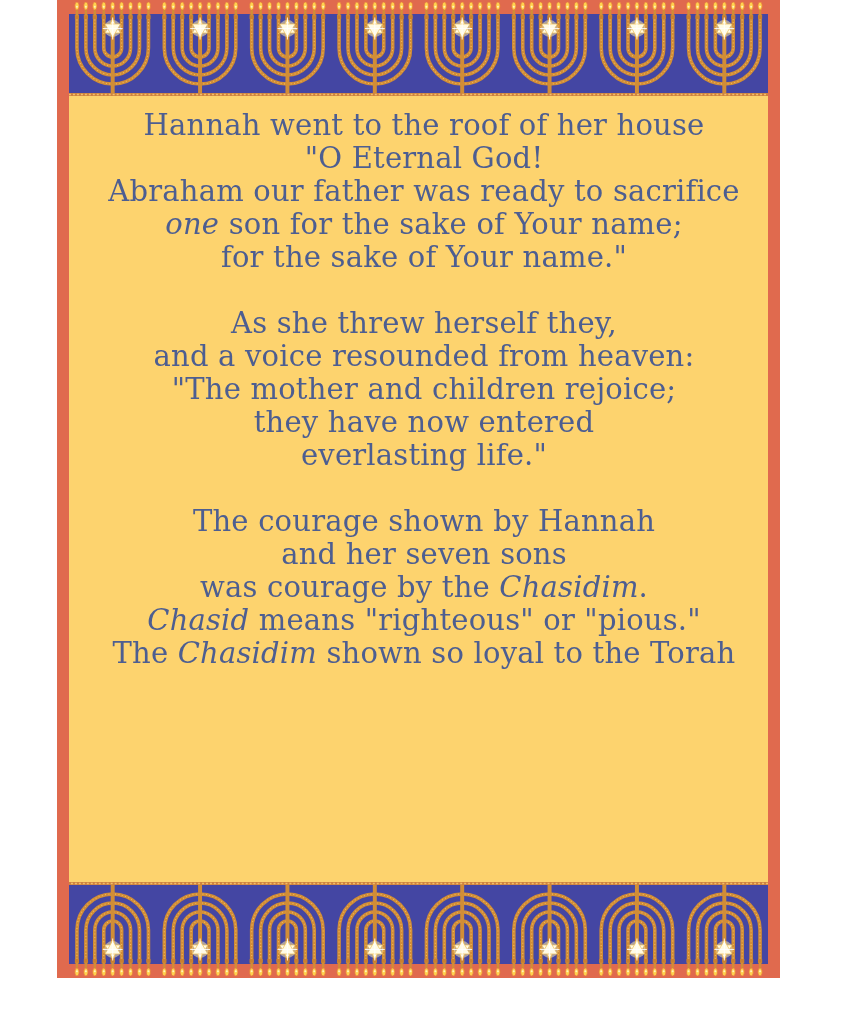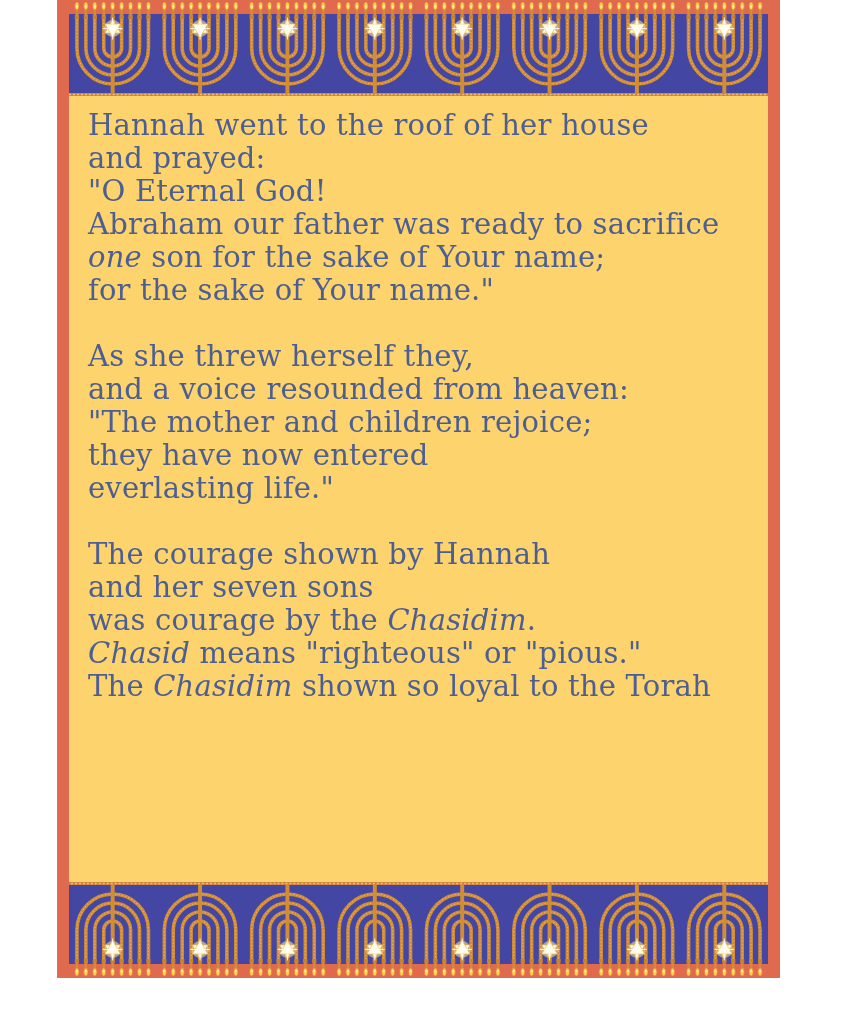--- a/index.html
+++ b/index.html
@@ -47,20 +47,21 @@
     padding: 13px 8px 0 19px;
     box-sizing: border-box;
     overflow: hidden;
   }
   .para {
     margin: 0 0 33px 0;
     font-size: 29px;
     line-height: 33px;
     color: var(--text-blue, #4d5e91);
     letter-spacing: 0.2px;
+    text-align: center;
   }
   .para:last-child { margin-bottom: 4px; }
   .line { display: block; white-space: nowrap; }
   .line em { font-style: italic; }
 
   
   .band-bg   { fill: var(--band-blue, #4446a3); }
   .junction  { fill: var(--junction-gold, #cf8340); }
   .junction-dots { stroke: #f2c069; stroke-width: 1.6; stroke-dasharray: 2 2; fill: none; }
   .arc       { fill: none; stroke: var(--menorah-gold, #d18d36); stroke-width: 3.6; }
@@ -152,21 +153,20 @@
             <use href="#menorah-unit" x="616"></use>
           </g>
         <rect class="junction" x="0" y="93" width="704" height="3"></rect>
         <line class="junction-dots" x1="0" y1="94.5" x2="704" y2="94.5"></line>
       </svg>
     </div>
 
     <div class="content">
         <p class="para">
           <span class="line"><span>Hannah went to the roof of her house</span></span>
-          <span class="line"><span>and prayed:</span></span>
           <span class="line"><span>"O Eternal God!</span></span>
           <span class="line"><span>Abraham our father was ready to sacrifice</span></span>
           <span class="line"><em>one</em><span> son for the sake of Your name;</span></span>
           <span class="line"><span>for the sake of Your name."</span></span>
         </p>
         <p class="para">
           <span class="line"><span>As she threw herself they,</span></span>
           <span class="line"><span>and a voice resounded from heaven:</span></span>
           <span class="line"><span>"The mother and children rejoice;</span></span>
           <span class="line"><span>they have now entered</span></span>

